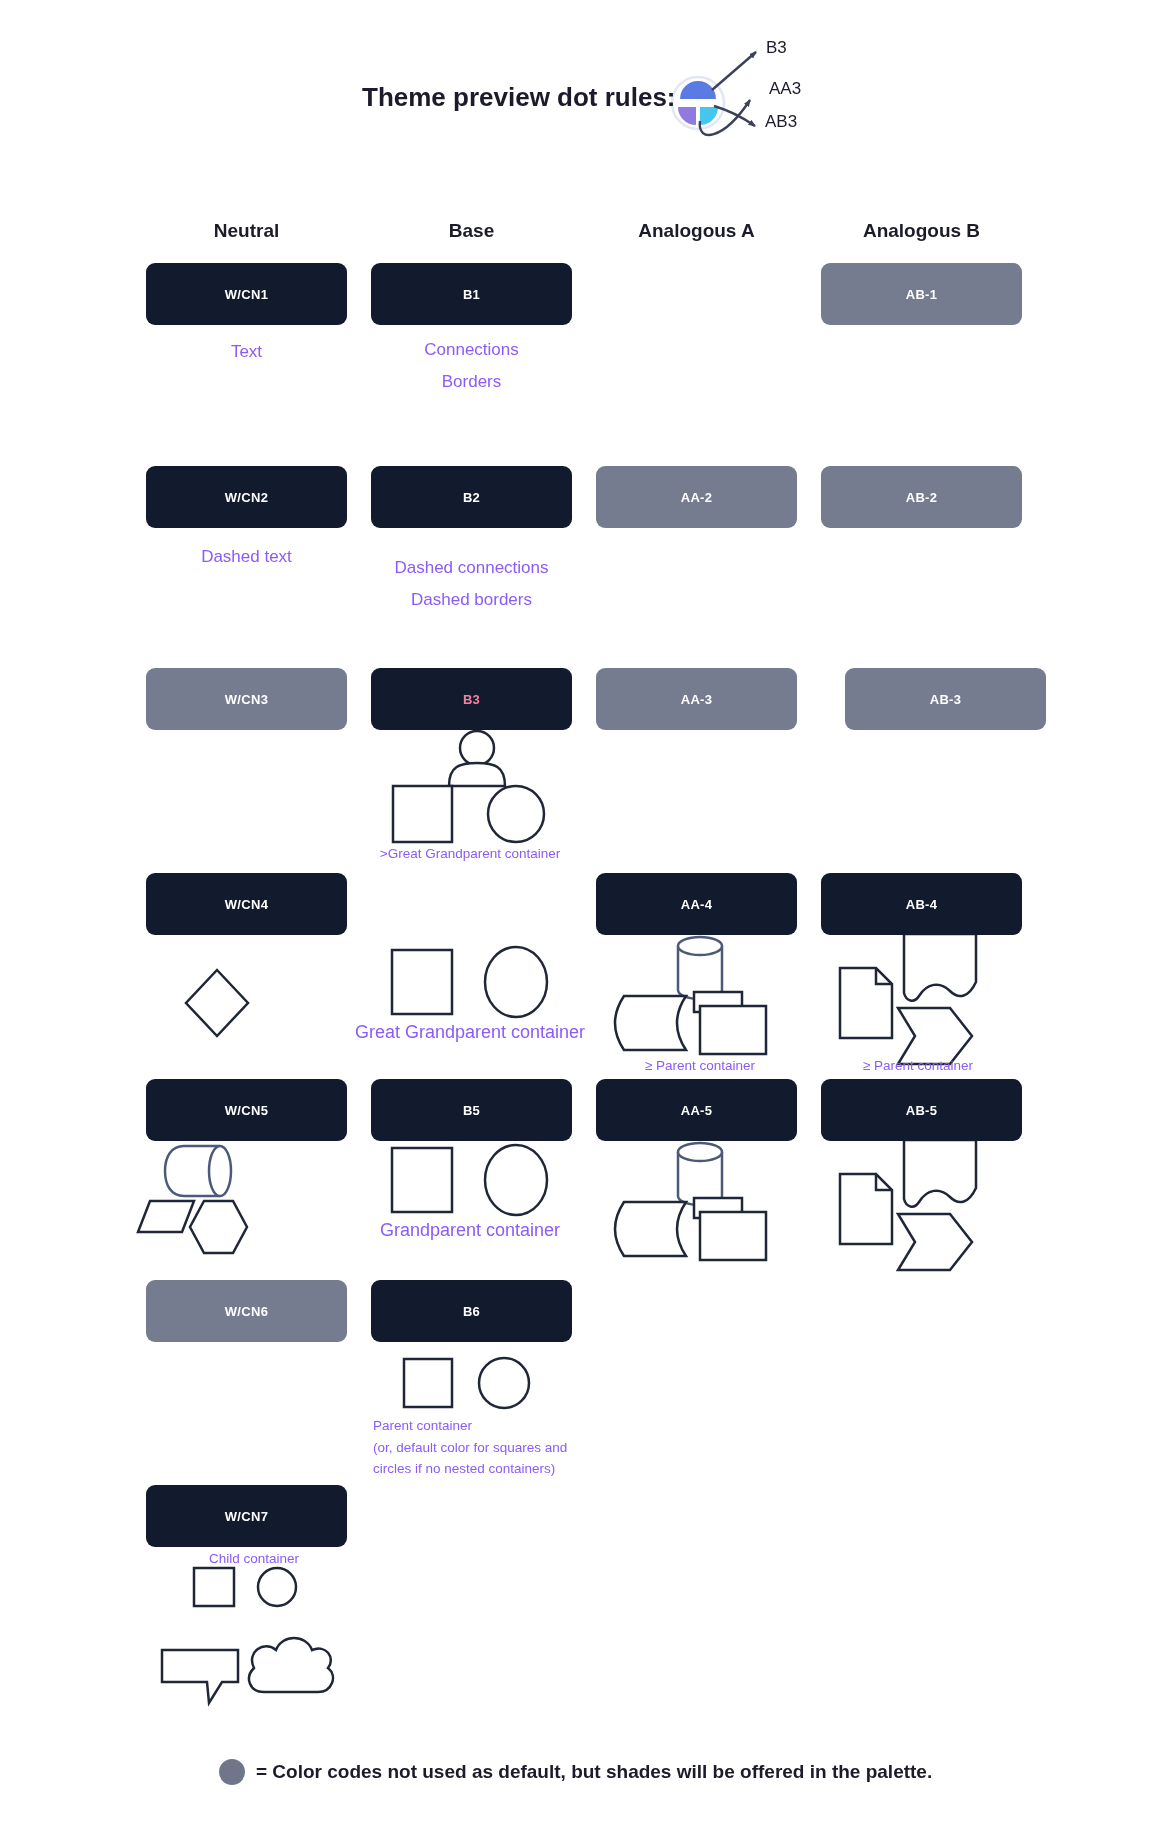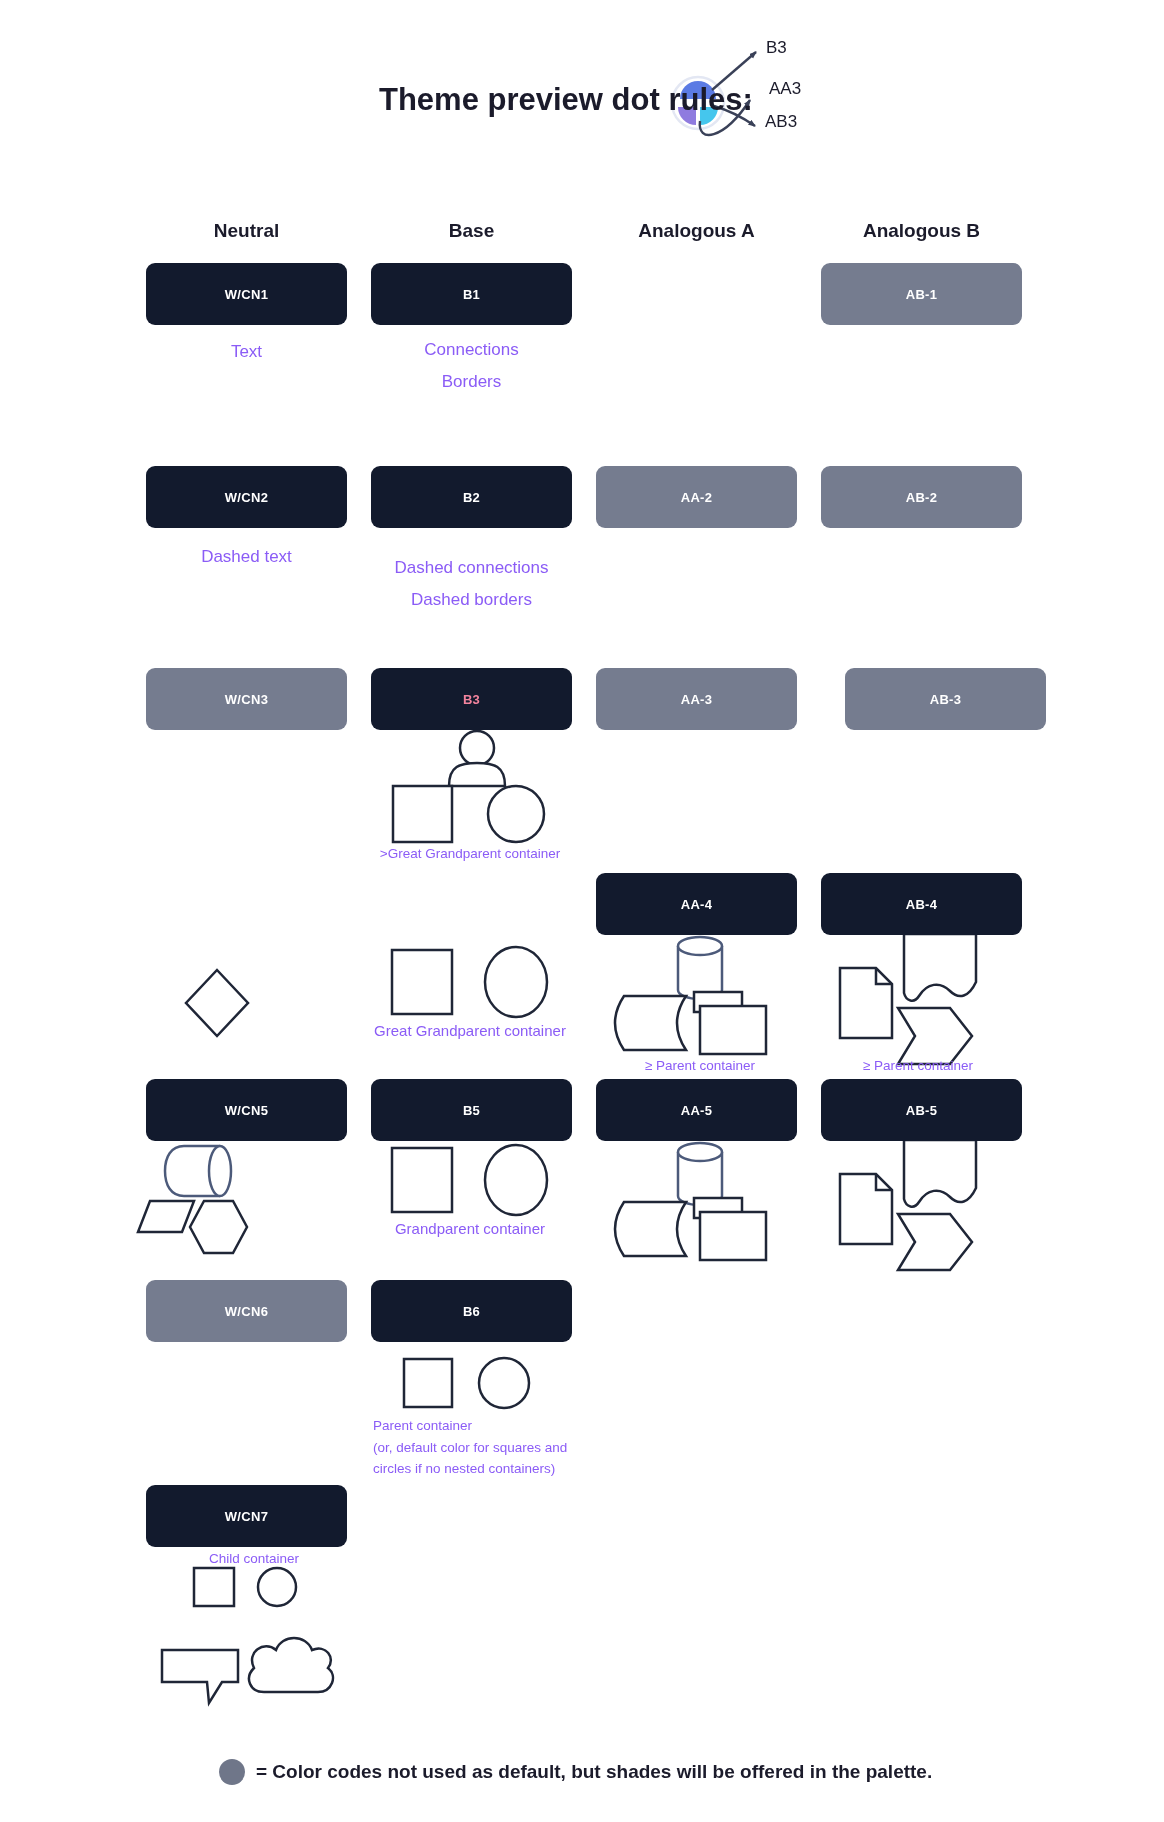--- a/index.html
+++ b/index.html
@@ -1,32 +1,32 @@
 <!DOCTYPE html>
 <html><head>
 <meta charset="utf-8">
 <style>
   html,body{margin:0;padding:0;background:#fff;}
   .canvas{position:relative;width:1164px;height:1822px;background:#ffffff;
           font-family:"Liberation Sans",sans-serif;overflow:hidden;color:#1B1B2B;}
   .art{position:absolute;left:0;top:0;pointer-events:none;}
   .ink{stroke:#1F2637;stroke-width:2.5px;fill:none;}
   .arrows{stroke:#3A4158;stroke-width:2.4px;fill:none;}
-  .title{position:absolute;left:362px;top:82px;font-size:31px;font-weight:600;margin-left:17px;}
+  .title{position:absolute;left:362px;top:82px;font-size:26px;font-weight:600;}
   .dot-label{position:absolute;font-size:17px;font-weight:500;}
   .header{position:absolute;width:201px;text-align:center;font-size:19px;font-weight:700;}
   .badge{position:absolute;width:201px;height:62px;border-radius:9px;display:flex;
          align-items:center;justify-content:center;color:#fff;font-weight:700;
          font-size:13px;letter-spacing:.3px;}
   .badge.dark{background:#121A2D;}
   .badge.gray{background:#757C8F;}
   .badge.pink{color:#F2849D;}
   .caption{position:absolute;font-weight:400;color:#8b5cf6;}
   .cap-lg{font-size:17px;width:201px;text-align:center;}
-  .cap-md{font-size:15px;width:260px;text-align:center;}
+  .cap-md{font-size:18px;width:260px;text-align:center;}
   .cap-sm{font-size:13.5px;width:240px;text-align:center;}
   .cap-left{font-size:13.5px;width:235px;text-align:left;line-height:1.55;}
   .legend-dot{position:absolute;left:219px;top:1759px;width:26px;height:26px;
               border-radius:50%;background:#6F7689;}
   .footer-text{position:absolute;left:256px;top:1761px;font-size:19px;font-weight:700;}
 </style>
 </head>
 <body>
 
 <div class="canvas">
@@ -134,20 +134,21 @@
   <div class="badge dark" style="left:146px;top:466px">W/CN2</div>
   <div class="badge dark" style="left:371px;top:466px">B2</div>
   <div class="badge gray" style="left:596px;top:466px">AA-2</div>
   <div class="badge gray" style="left:821px;top:466px">AB-2</div>
 
   <div class="badge gray" style="left:146px;top:668px">W/CN3</div>
   <div class="badge dark pink" style="left:371px;top:668px">B3</div>
   <div class="badge gray" style="left:596px;top:668px">AA-3</div>
   <div class="badge gray" style="left:845px;top:668px">AB-3</div>
 
+  <div class="badge dark" style="left:146px;top:873px">W/CN4</div>
   <div class="badge dark" style="left:596px;top:873px">AA-4</div>
   <div class="badge dark" style="left:821px;top:873px">AB-4</div>
 
   <div class="badge dark" style="left:146px;top:1079px">W/CN5</div>
   <div class="badge dark" style="left:371px;top:1079px">B5</div>
   <div class="badge dark" style="left:596px;top:1079px">AA-5</div>
   <div class="badge dark" style="left:821px;top:1079px">AB-5</div>
 
   <div class="badge gray" style="left:146px;top:1280px">W/CN6</div>
   <div class="badge dark" style="left:371px;top:1280px">B6</div>

